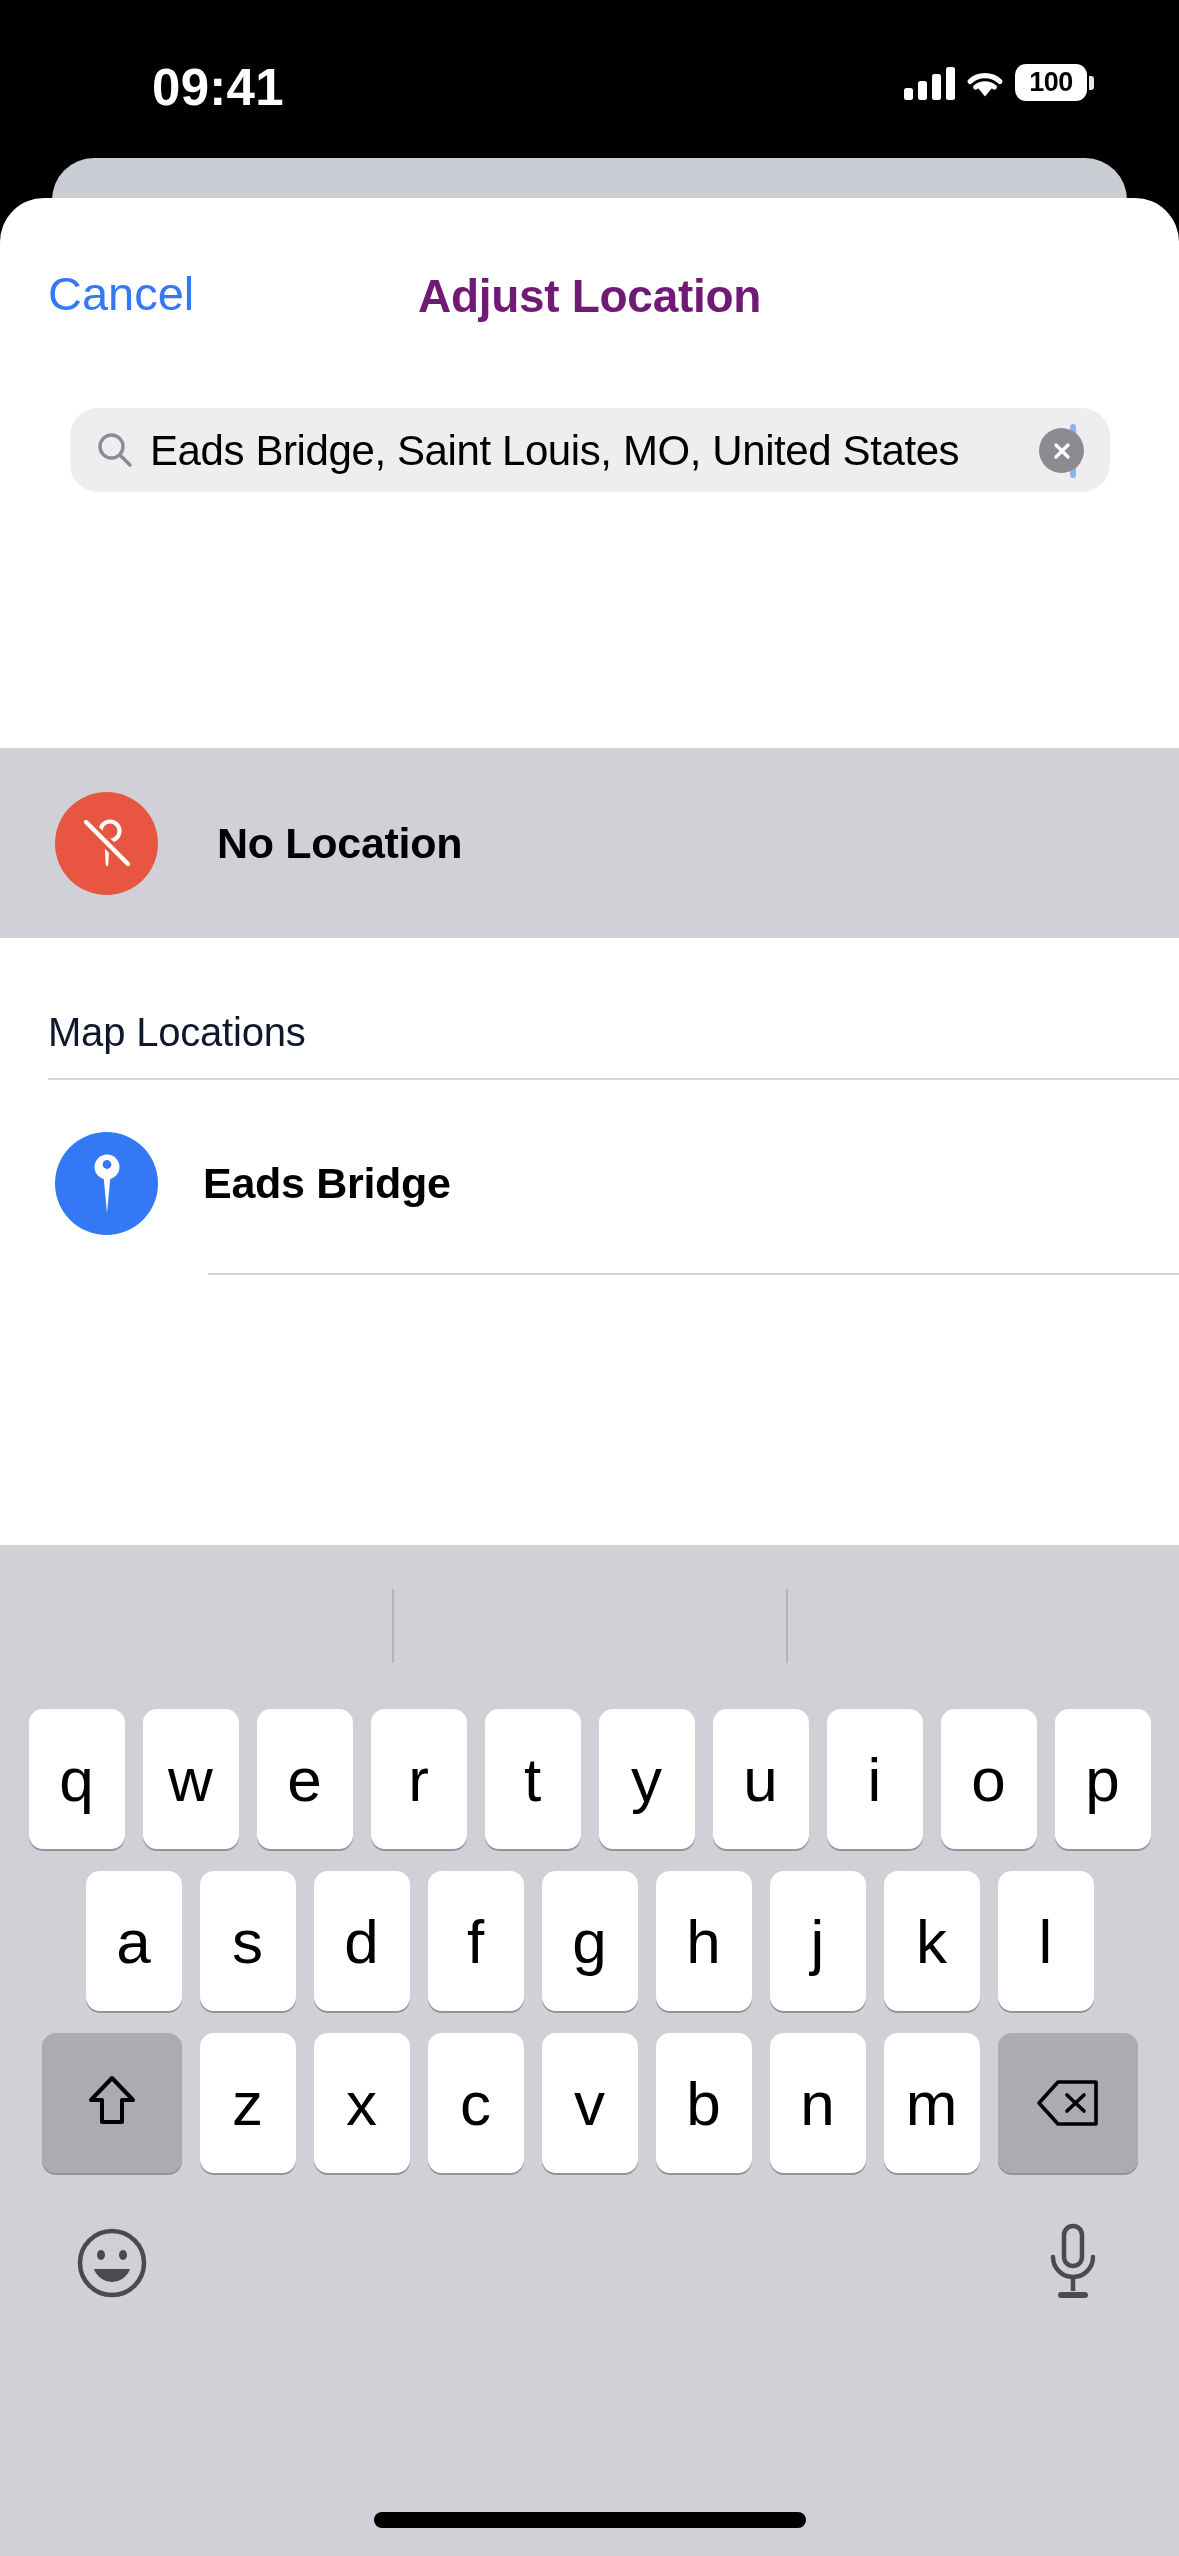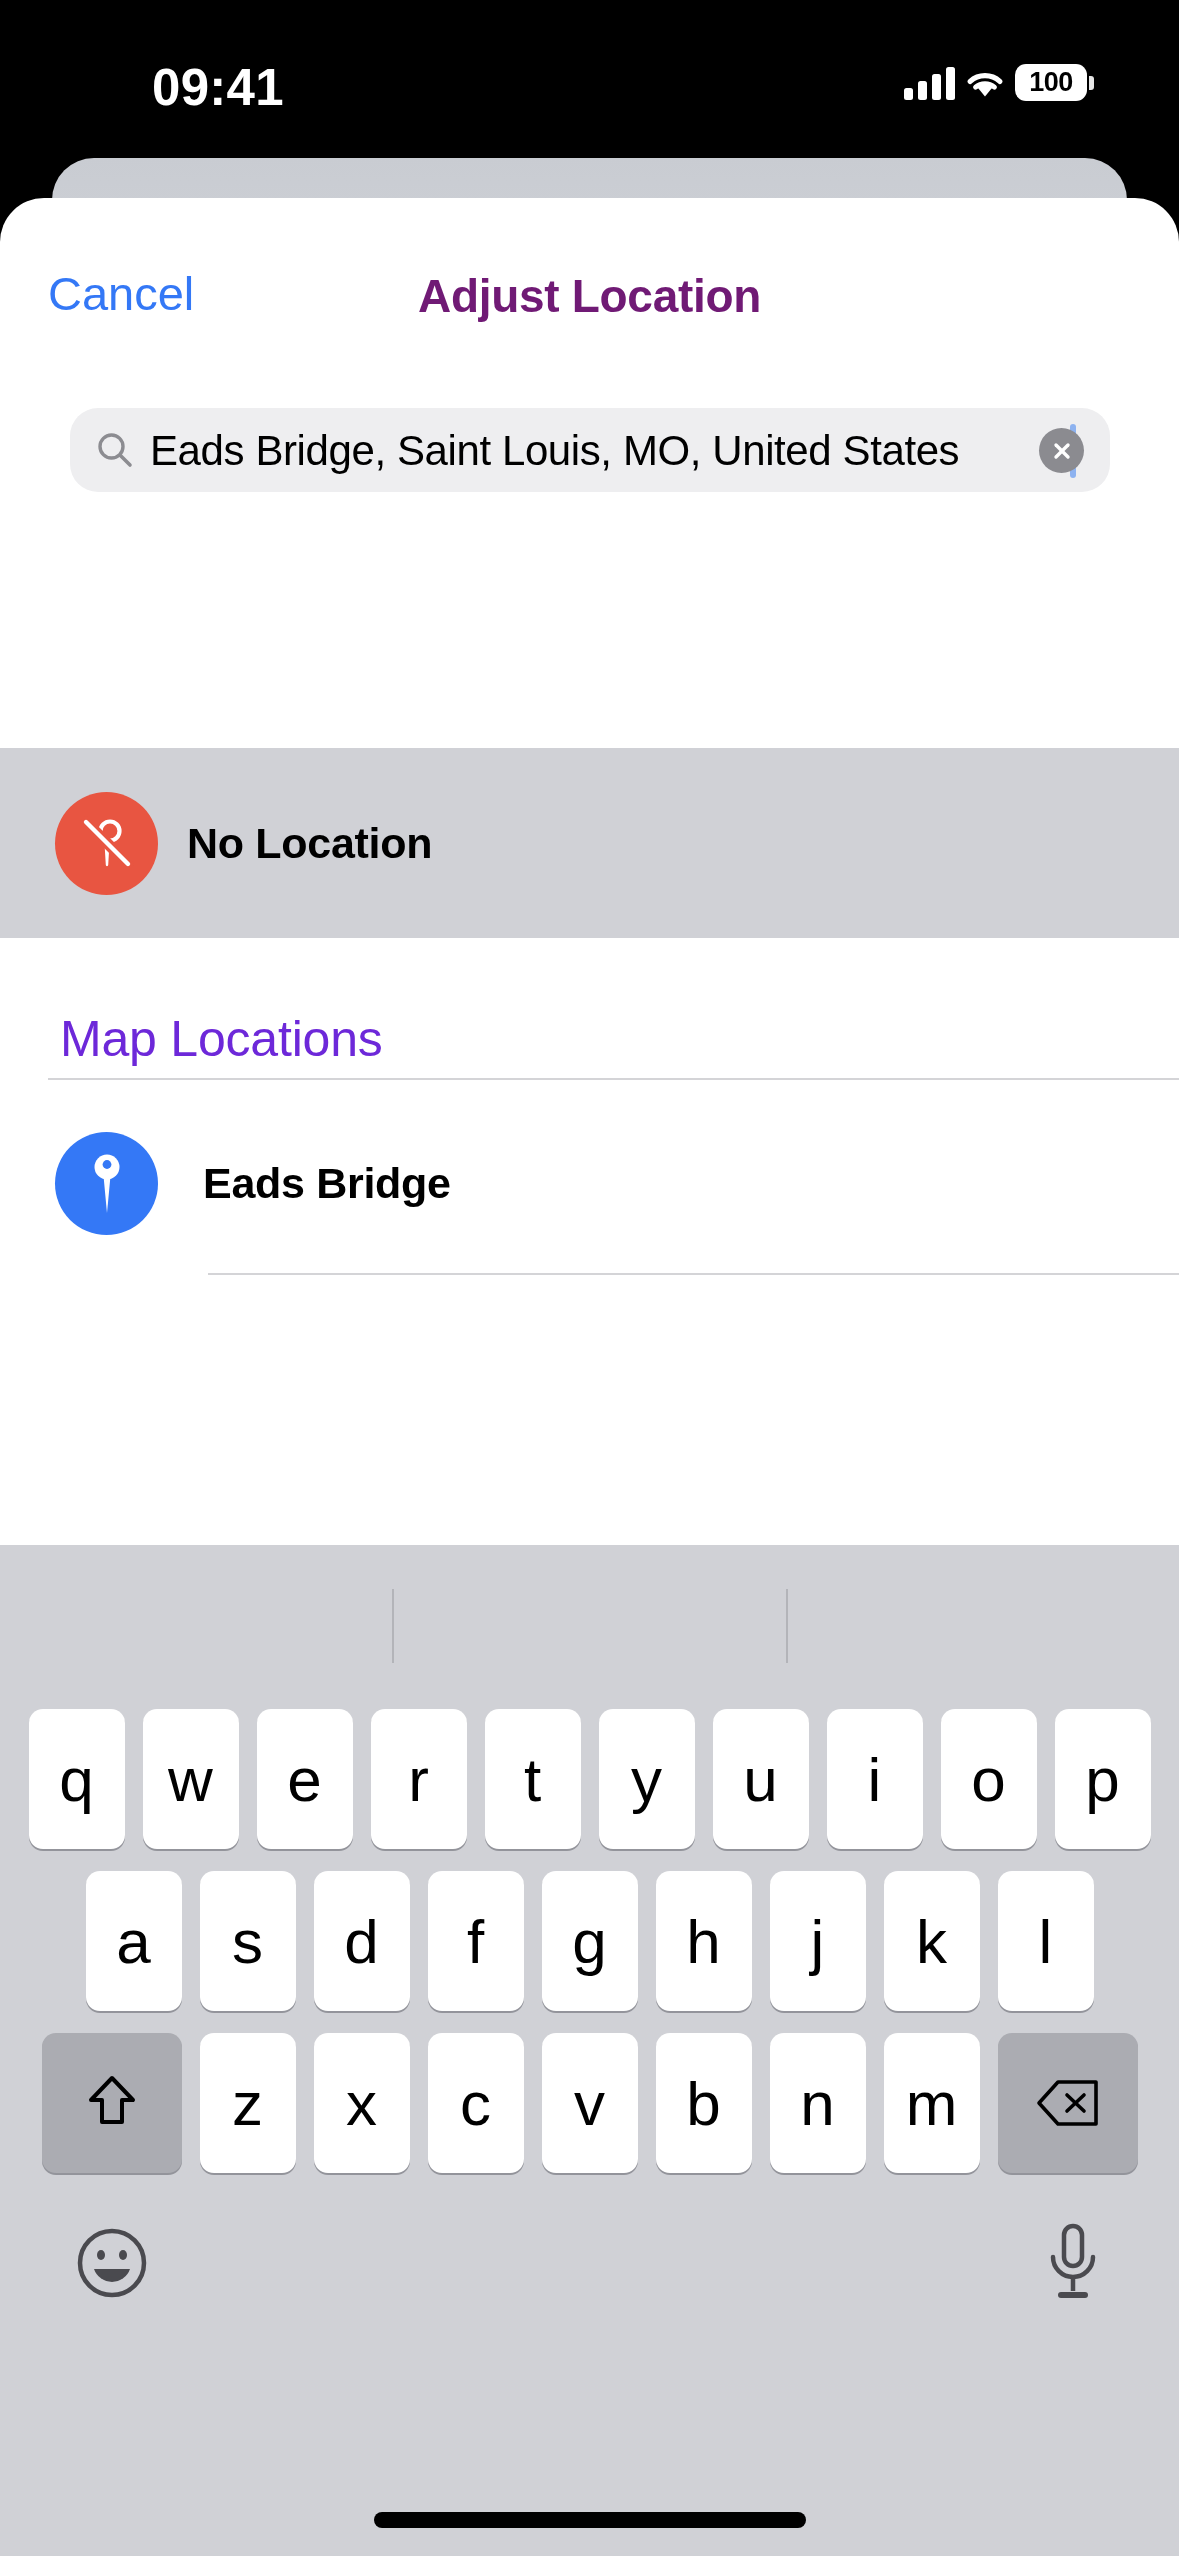--- a/index.html
+++ b/index.html
@@ -206,34 +206,34 @@
   .no-loc-icon {
     margin-left: 55px;
     width: 103px; height: 103px;
     border-radius: 50%;
     background: #e85541;
     display: flex; align-items: center; justify-content: center;
     flex: none;
   }
   .no-loc-icon svg { width: 70px; height: 70px; }
   .no-loc-label {
-    margin-left: 29px;
+    margin-left: 59px;
     font-size: 43px;
     font-weight: bold;
     color: #000;
     letter-spacing: -0.3px;
   }
 
   
   .section-header {
     position: absolute;
     top: 812px;
-    left: 60px;
-    font-size: 50px;
-    color: #6d28d9;
+    left: 48px;
+    font-size: 40px;
+    color: #0f172a;
     letter-spacing: -0.2px;
   }
   .hdr-rule {
     position: absolute;
     top: 880px;
     left: 48px;
     width: 1131px;
     height: 2px;
     background: #d4d4d7;
   }

